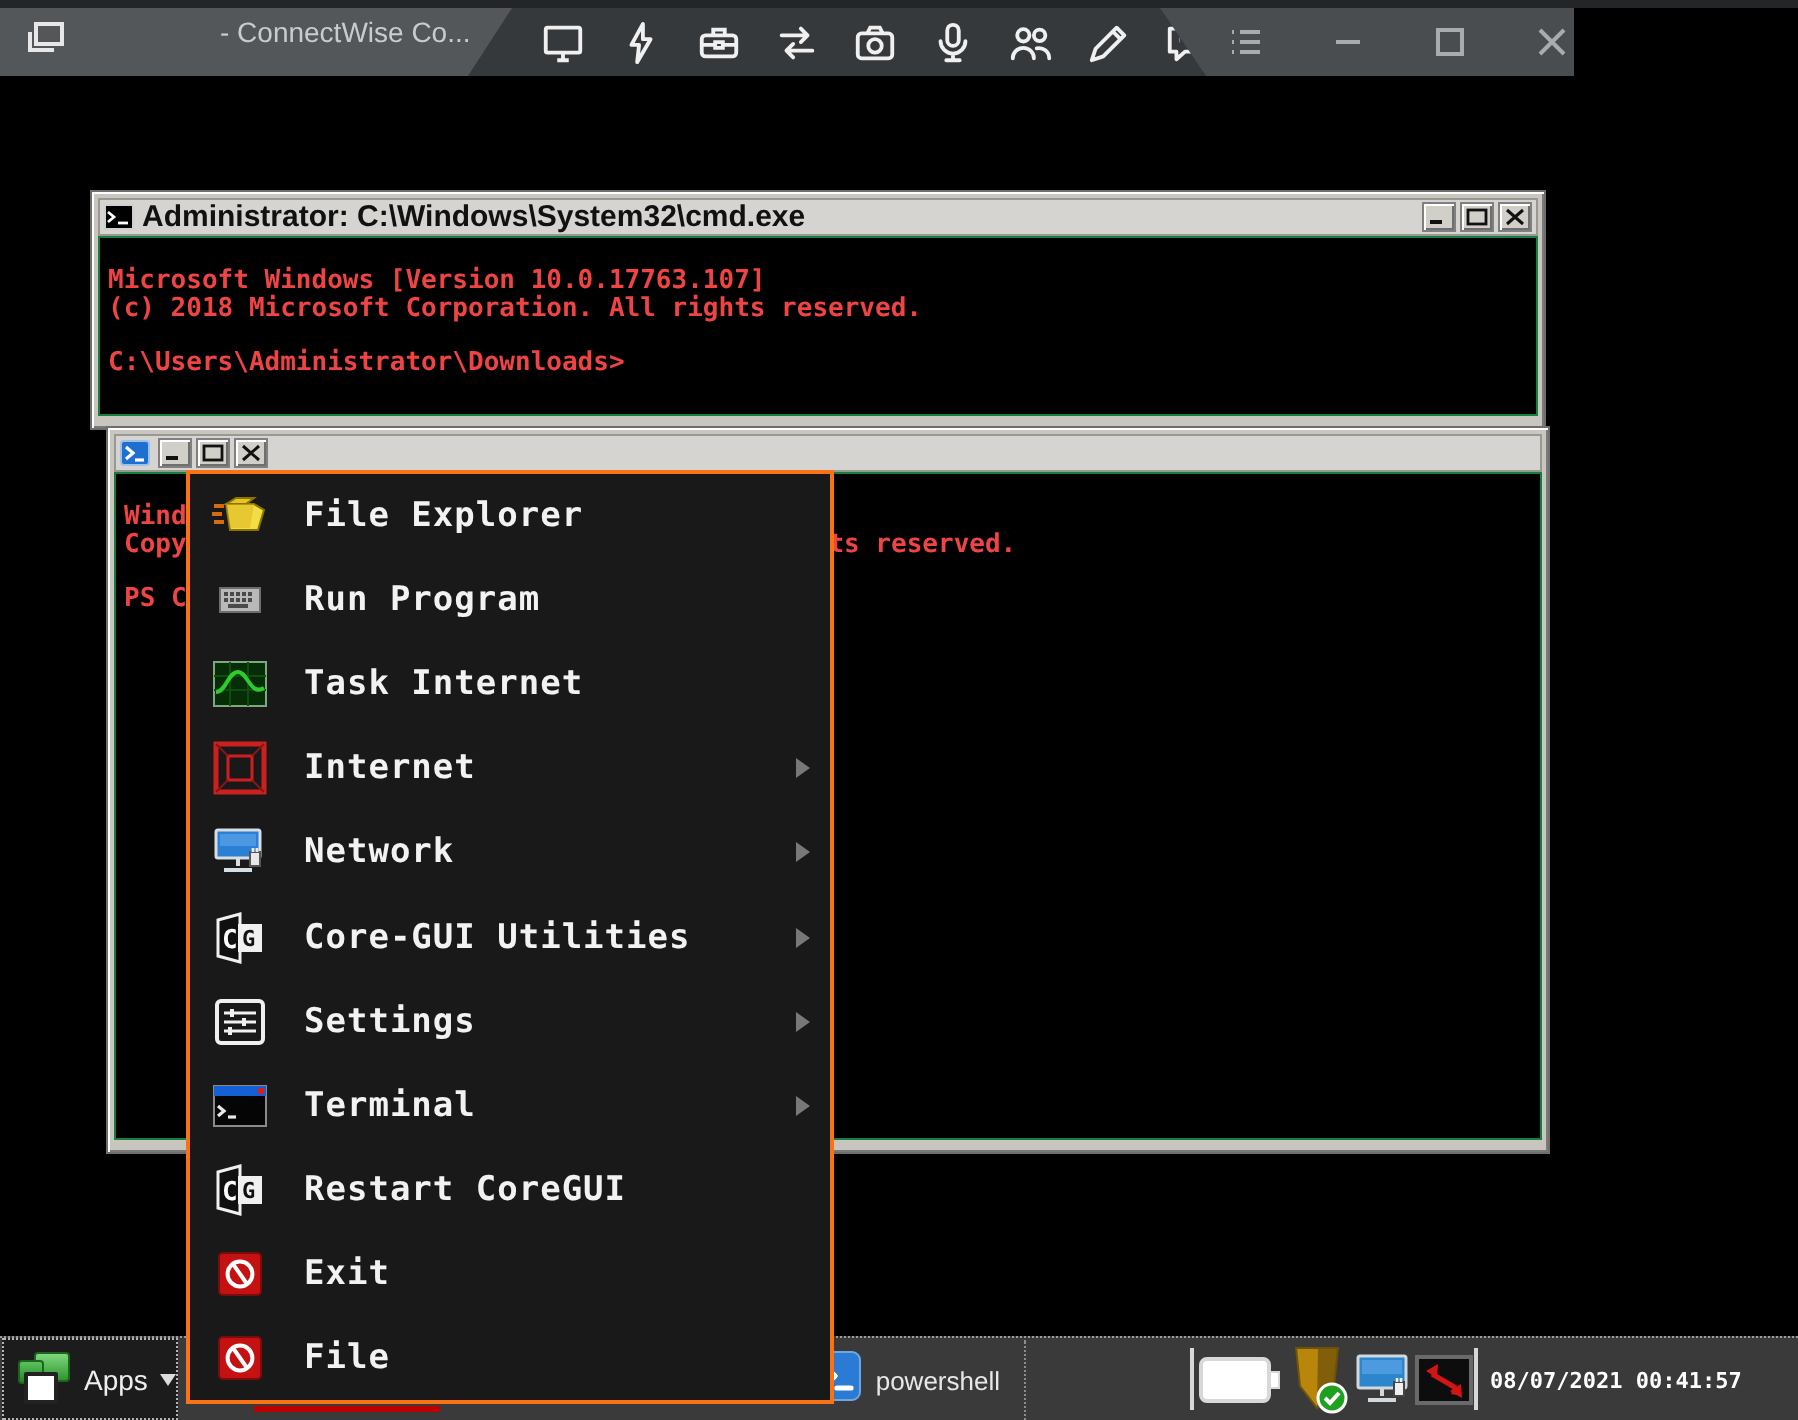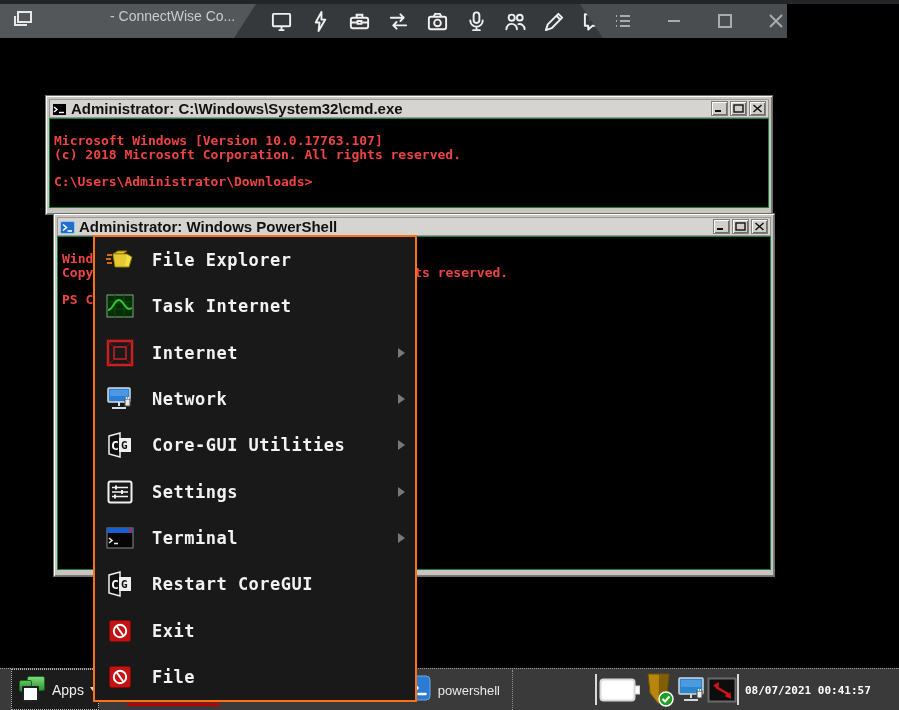--- a/index.html
+++ b/index.html
@@ -52,21 +52,21 @@
   .mi-label { margin-left:17px; color:#f2f2f2; font-family:"DejaVu Sans Mono", monospace;
               font-size:17px; font-weight:bold; letter-spacing:0.5px; white-space:nowrap; }
   .mi-arrow { position:absolute; right:10px; top:50%; margin-top:-5px;
               width:0; height:0; border-left:7px solid #787878;
               border-top:5px solid transparent; border-bottom:5px solid transparent; }
   .menu-underline { position:absolute; left:127px; top:703px; width:93px; height:3px; background:#bb0000; z-index:61; }
 
   
   .taskbar { position:absolute; left:0; top:668px; width:899px; height:42px; background:#3a3a3a;
              border-top:1px dotted #9a9a9a; z-index:50; }
-  .apps-button { position:absolute; left:11px; top:0; width:88px; height:41px; background:#1c1c1c;
+  .apps-button { position:absolute; left:1px; top:0; width:88px; height:41px; background:#1c1c1c;
                  border:1px dotted #b5b5b5; display:flex; align-items:center; padding-left:5px; }
   .apps-label { color:#eee; font-size:14px; margin-left:5px; }
   .apps-caret { width:0; height:0; border-top:6px solid #ddd; border-left:4px solid transparent;
                 border-right:4px solid transparent; margin-left:6px; }
   .apps-glyph { position:relative; width:30px; height:30px; }
   .apps-glyph .g1 { position:absolute; left:10px; top:1px; width:18px; height:15px;
                     background:linear-gradient(#7ed87e,#2e962e); border:1px solid #1c661c; border-radius:2px; }
   .apps-glyph .g2 { position:absolute; left:2px; top:5px; width:13px; height:12px;
                     background:linear-gradient(#5cc45c,#278227); border:1px solid #1c661c; border-radius:2px; }
   .apps-glyph .g3 { position:absolute; left:5px; top:11px; width:17px; height:16px;
@@ -231,21 +231,20 @@
 
   <div class="win ps">
     <div class="win-titlebar">
       <span class="win-icon">
         <svg width="15" height="13" viewBox="0 0 15 13">
             <rect x="0.5" y="0.5" width="14" height="12" rx="1.5" fill="#1f6fd0" stroke="#9cc2ea"></rect>
             <path d="M3 3.5 l3.5 3 L3 9.5" stroke="#fff" stroke-width="1.6" fill="none"></path>
             <path d="M7.5 10 h4.5" stroke="#fff" stroke-width="1.6"></path>
           </svg>
       </span>
-      <span class="win-title">Administrator: Windows PowerShell</span>
       <span class="win-btns">
         <span class="win-btn">
             <svg width="11" height="9" viewBox="0 0 11 9">
               <rect x="1" y="6" width="6" height="2" fill="#111"></rect>
             </svg>
           </span>
         <span class="win-btn">
             <svg width="11" height="9" viewBox="0 0 11 9" fill="none">
               <rect x="1" y="1" width="9" height="7" stroke="#111" stroke-width="1.4"></rect>
             </svg>
@@ -272,20 +271,41 @@
         <svg width="28" height="24" viewBox="0 0 28 24">
             <path d="M1 7 h5 M0 11 h5 M1 15 h5" stroke="#d86a10" stroke-width="2"></path>
             <path d="M7 6 l5-3 h9 l-4 3 Z" fill="#e8c61f" stroke="#8a7400"></path>
             <path d="M7 6 h14 l5 3 -3 10 H9 Z" fill="#f2dd44" stroke="#8a7400"></path>
             <path d="M7 6 h14 l-2 12 H9 Z" fill="#d9b520" opacity="0.5"></path>
           </svg>
       </span>
       <span class="mi-label">File Explorer</span>
     </div>
 
+    <div class="menu-item">
+      <span class="mi-icon">
+        <svg width="22" height="14" viewBox="0 0 22 14">
+            <rect x="1" y="1" width="20" height="12" fill="#b9b9b9" stroke="#6e6e6e"></rect>
+            <g fill="#4a4a4a">
+              <rect x="3" y="3" width="2" height="2"></rect>
+              <rect x="6" y="3" width="2" height="2"></rect>
+              <rect x="9" y="3" width="2" height="2"></rect>
+              <rect x="12" y="3" width="2" height="2"></rect>
+              <rect x="15" y="3" width="2" height="2"></rect>
+              <rect x="3" y="6" width="2" height="2"></rect>
+              <rect x="6" y="6" width="2" height="2"></rect>
+              <rect x="9" y="6" width="2" height="2"></rect>
+              <rect x="12" y="6" width="2" height="2"></rect>
+              <rect x="15" y="6" width="2" height="2"></rect>
+              <rect x="5" y="9" width="10" height="2"></rect>
+            </g>
+          </svg>
+      </span>
+      <span class="mi-label">Run Program</span>
+    </div>
 
     <div class="menu-item">
       <span class="mi-icon">
         <svg width="28" height="24" viewBox="0 0 28 24">
             <rect x="1" y="1" width="26" height="22" fill="#062d06" stroke="#7da87d"></rect>
             <path d="M1 8 h26 M1 15 h26 M9 1 v22 M18 1 v22" stroke="#0d4d0d" stroke-width="1"></path>
             <path d="M2 16 C7 16 8 6 13 6 S19 18 26 14" stroke="#2ecc2e" stroke-width="2" fill="none"></path>
           </svg>
       </span>
       <span class="mi-label">Task Internet</span>

